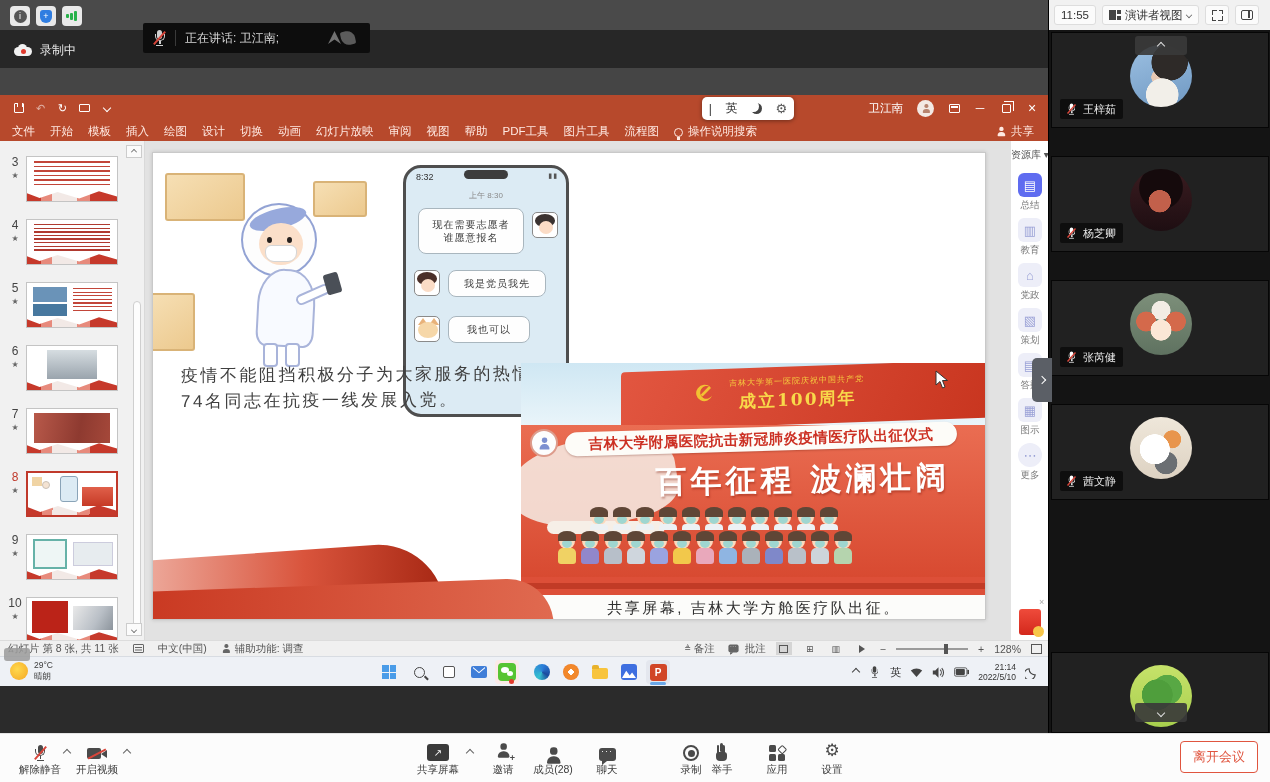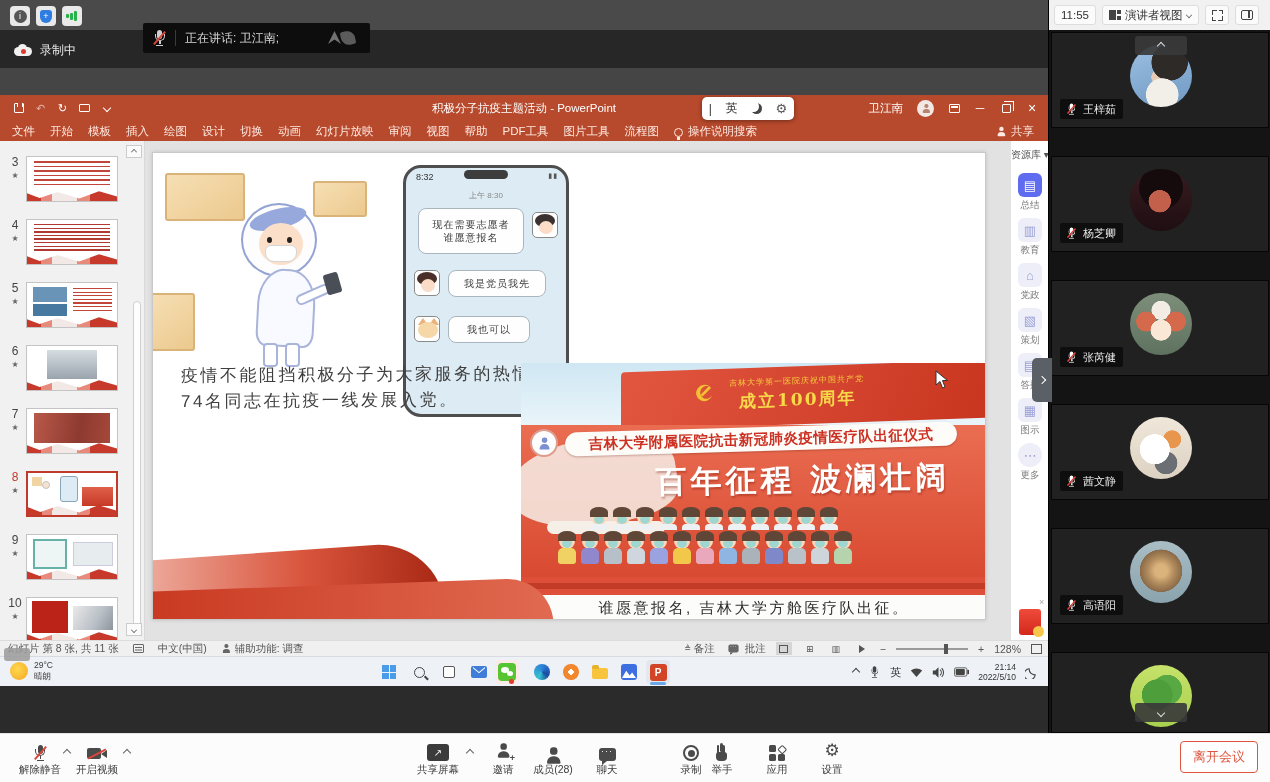--- a/index.html
+++ b/index.html
@@ -292,21 +292,20 @@
           </span>
         <span class="q" style="opacity:.55">↶</span>
         <span class="q">↻</span>
         <span class="q">
             <span style="width:11px;height:8px;border:1.4px solid #fff;border-radius:1px"></span>
           </span>
         <span class="q">
             <span class="chev down" style="color:#fff"></span>
           </span>
       </div>
-      <div class="pp-title">积极分子抗疫主题活动 - PowerPoint</div>
       <div class="pp-right">
         <span>卫江南</span>
         <span class="avatar-chip">
             <span class="uperson" style="transform:scale(.8)"></span>
           </span>
         <span class="winbtn">
             <span style="width:11px;height:9px;border:1.3px solid #fff;border-radius:1px;position:relative">
               <i style="position:absolute;left:1px;top:1px;width:7px;height:2px;background:#fff"></i>
             </span>
           </span>
@@ -584,21 +583,21 @@
               <i style="--c:#cdd4da">
                 <b></b>
                 <s></s>
               </i>
               <i style="--c:#b5d4ae">
                 <b></b>
                 <s></s>
               </i>
           </div>
           <div class="carpet"></div>
-          <div class="poster-caption">谁愿意报名, 吉林大学方舱医疗队出征。</div>
+          <div class="poster-caption">共享屏幕, 吉林大学方舱医疗队出征。</div>
         </div>
 
         <div class="abs silk1"></div>
         <div class="abs silk2"></div>
       </div>
     </div>
 
     <div class="res-panel">
       <div class="res-head"><span>资源库</span> ▾</div>
       <div class="res-item hot" style="top:32px"><div class="ric">▤</div><span>总结</span></div>
@@ -790,33 +789,20 @@
           <span class="mic-ico" style="color:#fff;transform:scale(.7)">
             <span class="cap"></span>
             <span class="arc"></span>
             <span class="stem"></span>
             <span class="base"></span>
             <span class="slash"></span>
           </span>
           <span>张芮健</span>
         </div>
     </div>
-    <div class="tile" style="top:528px">
-      <div class="av av5"></div>
-      <div class="namechip">
-          <span class="mic-ico" style="color:#fff;transform:scale(.7)">
-            <span class="cap"></span>
-            <span class="arc"></span>
-            <span class="stem"></span>
-            <span class="base"></span>
-            <span class="slash"></span>
-          </span>
-          <span>高语阳</span>
-        </div>
-    </div>
     <div class="tile" style="top:652px;height:81px">
       <div class="av av6"></div>
     </div>
     <div class="scrollchip" style="left:86px;top:36px">
         <span class="chev up"></span>
       </div>
     <div class="scrollchip" style="left:86px;top:703px">
         <span class="chev down"></span>
       </div>
   </div>

